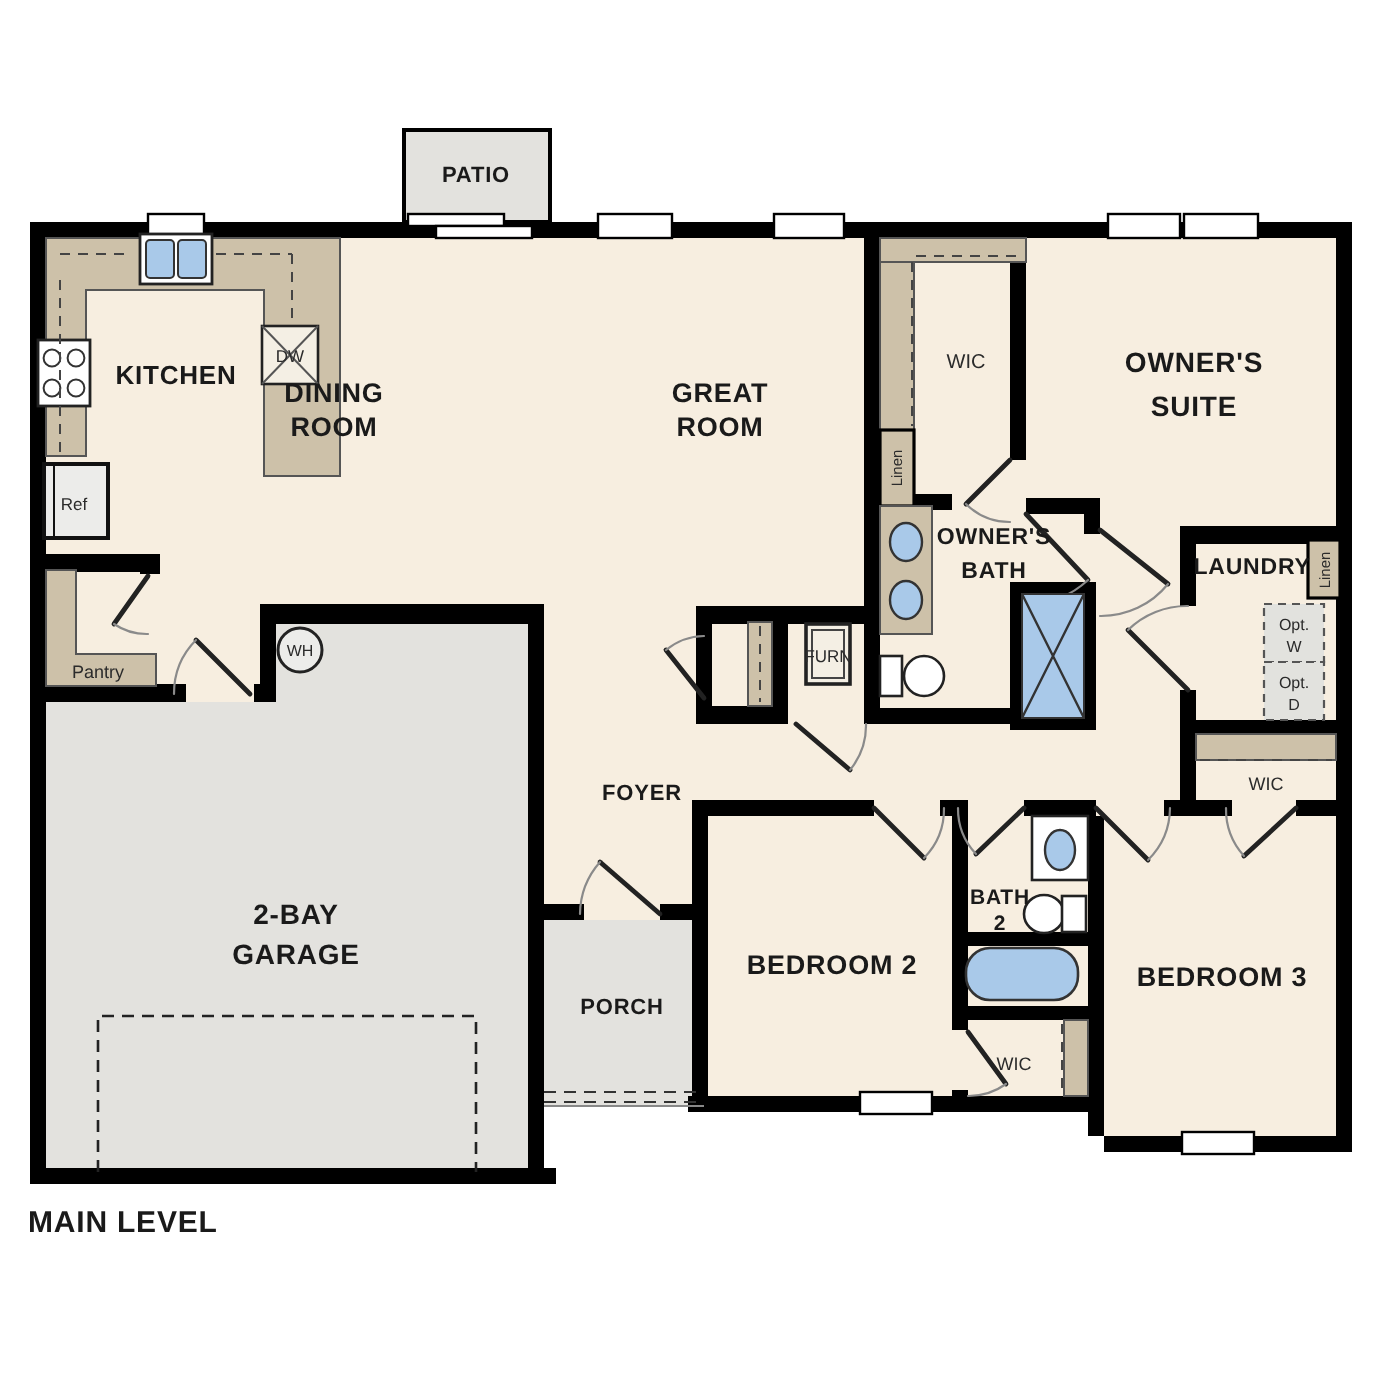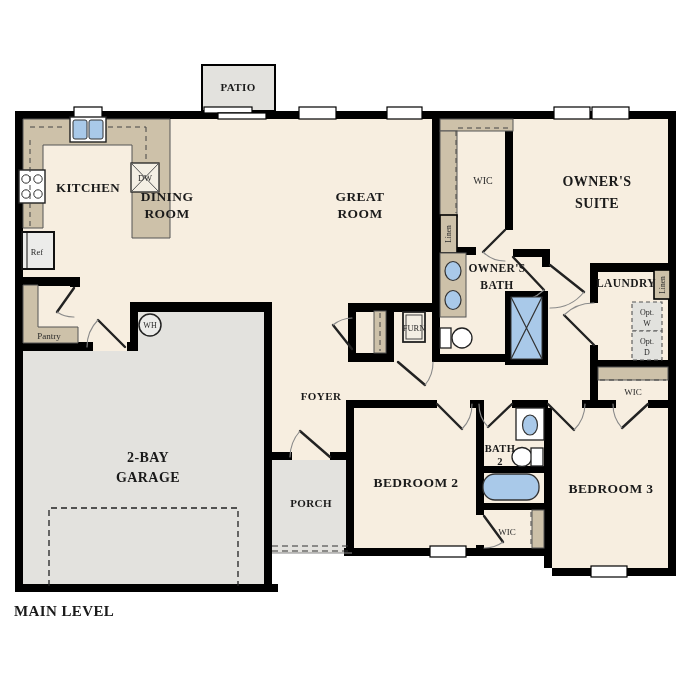--- a/index.html
+++ b/index.html
@@ -1,17 +1,17 @@
 <!DOCTYPE html>
 <html><head>
 <meta charset="utf-8">
 <style>
   html,body{margin:0;padding:0;background:#ffffff;}
   .stage{position:relative;width:687px;height:687px;background:#ffffff;overflow:hidden;
-         font-family:Liberation Serif, serif;}
+         font-family:Liberation Sans, sans-serif;}
   svg text{fill:#1a1a1a;}
   .room-lbl{font-weight:bold;letter-spacing:.4px;}
   .sm-lbl{fill:#2b2b2b;}
 </style>
 </head>
 <body>
 
 <div class="stage">
 <svg viewBox="0 0 687 687" width="687" height="687">
 

